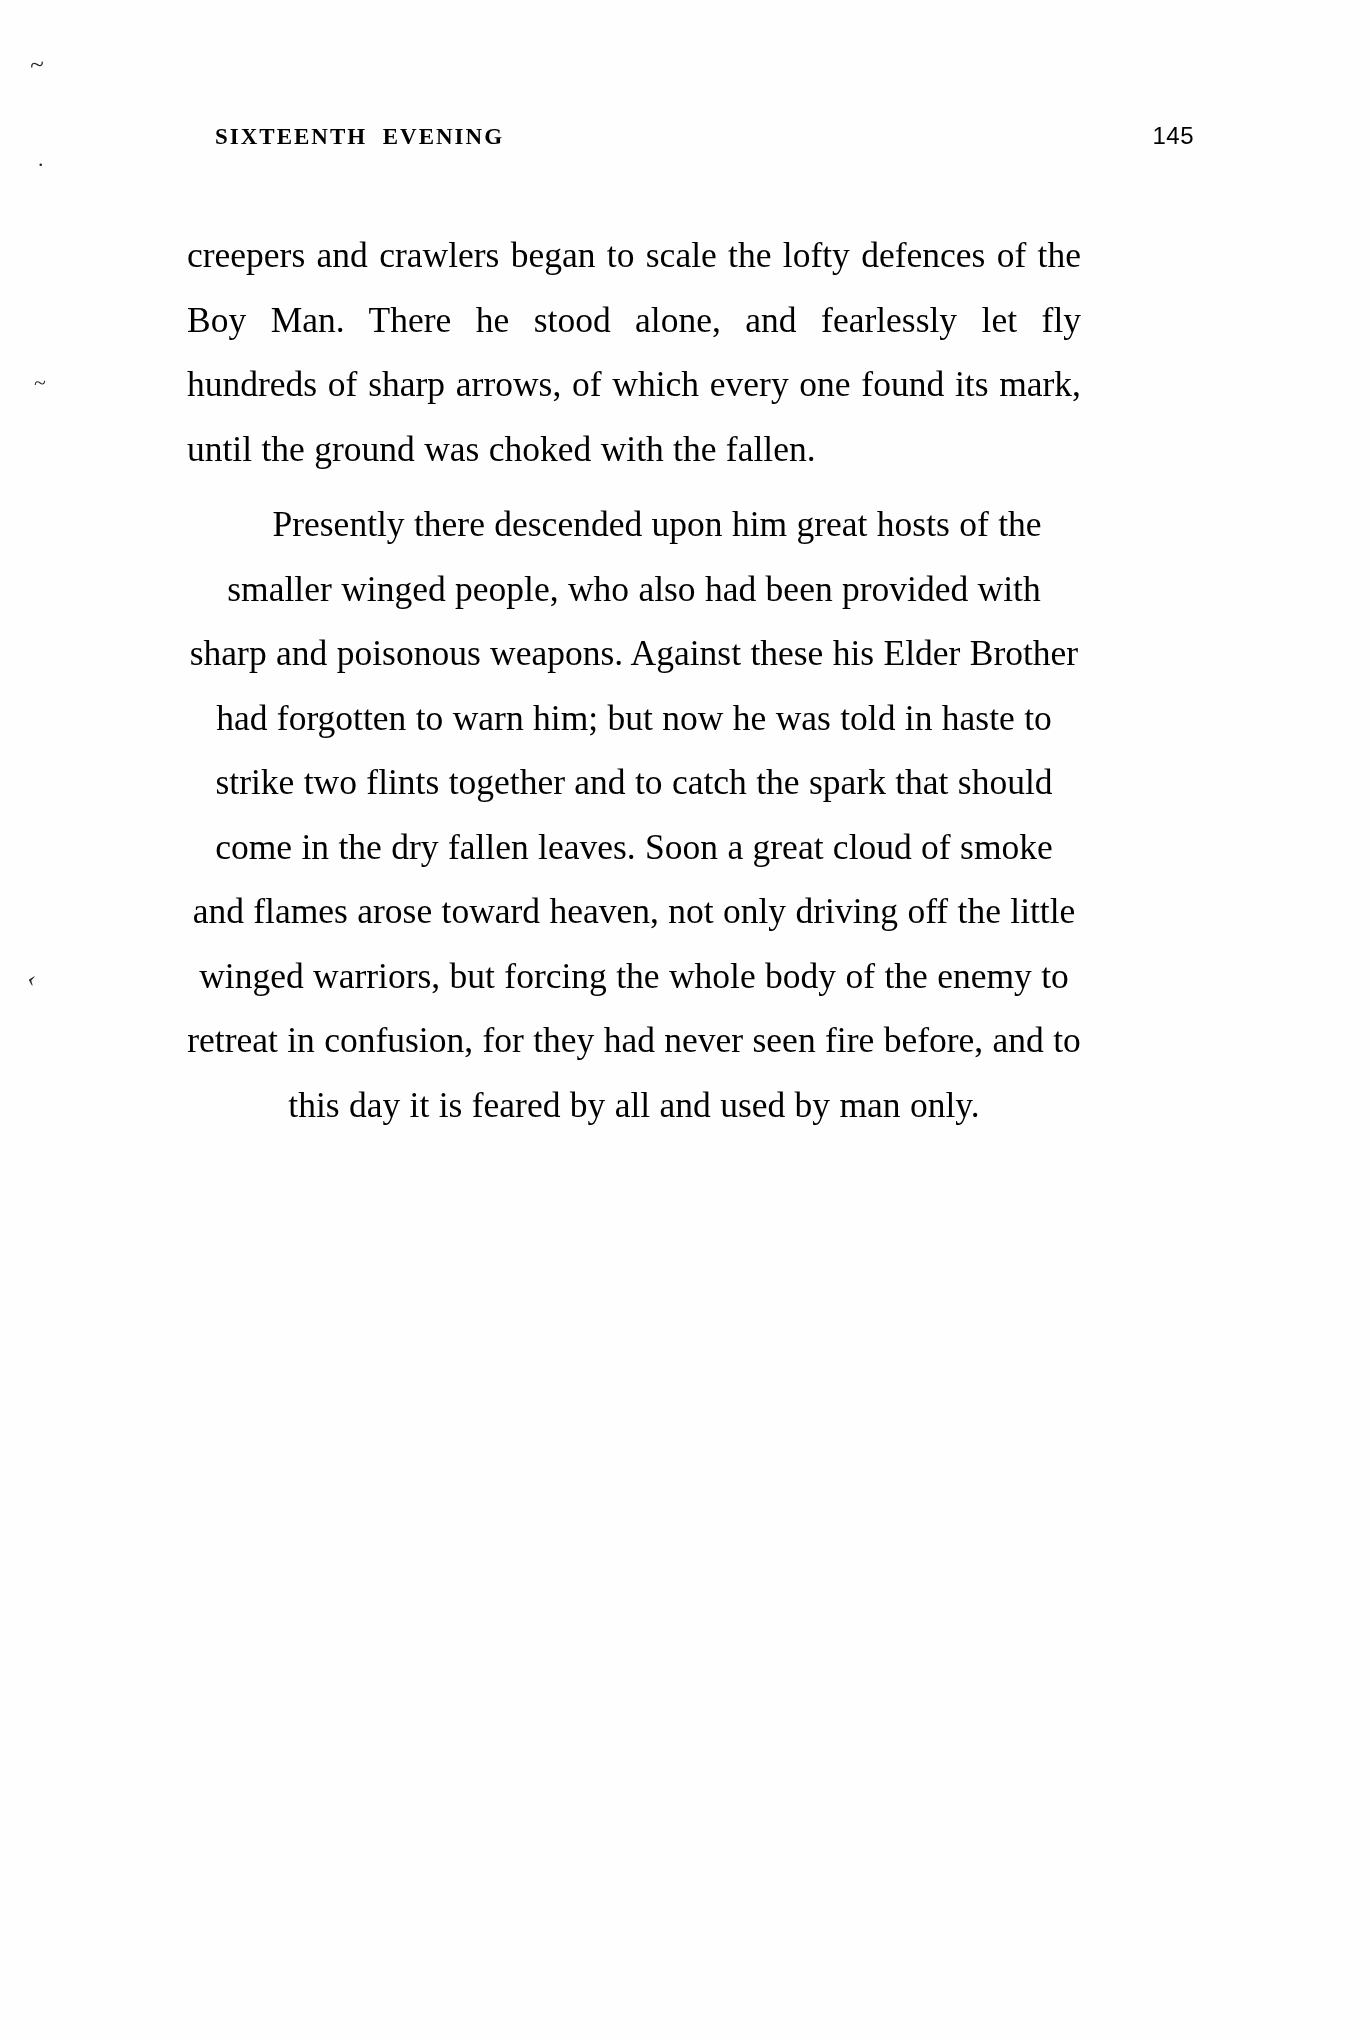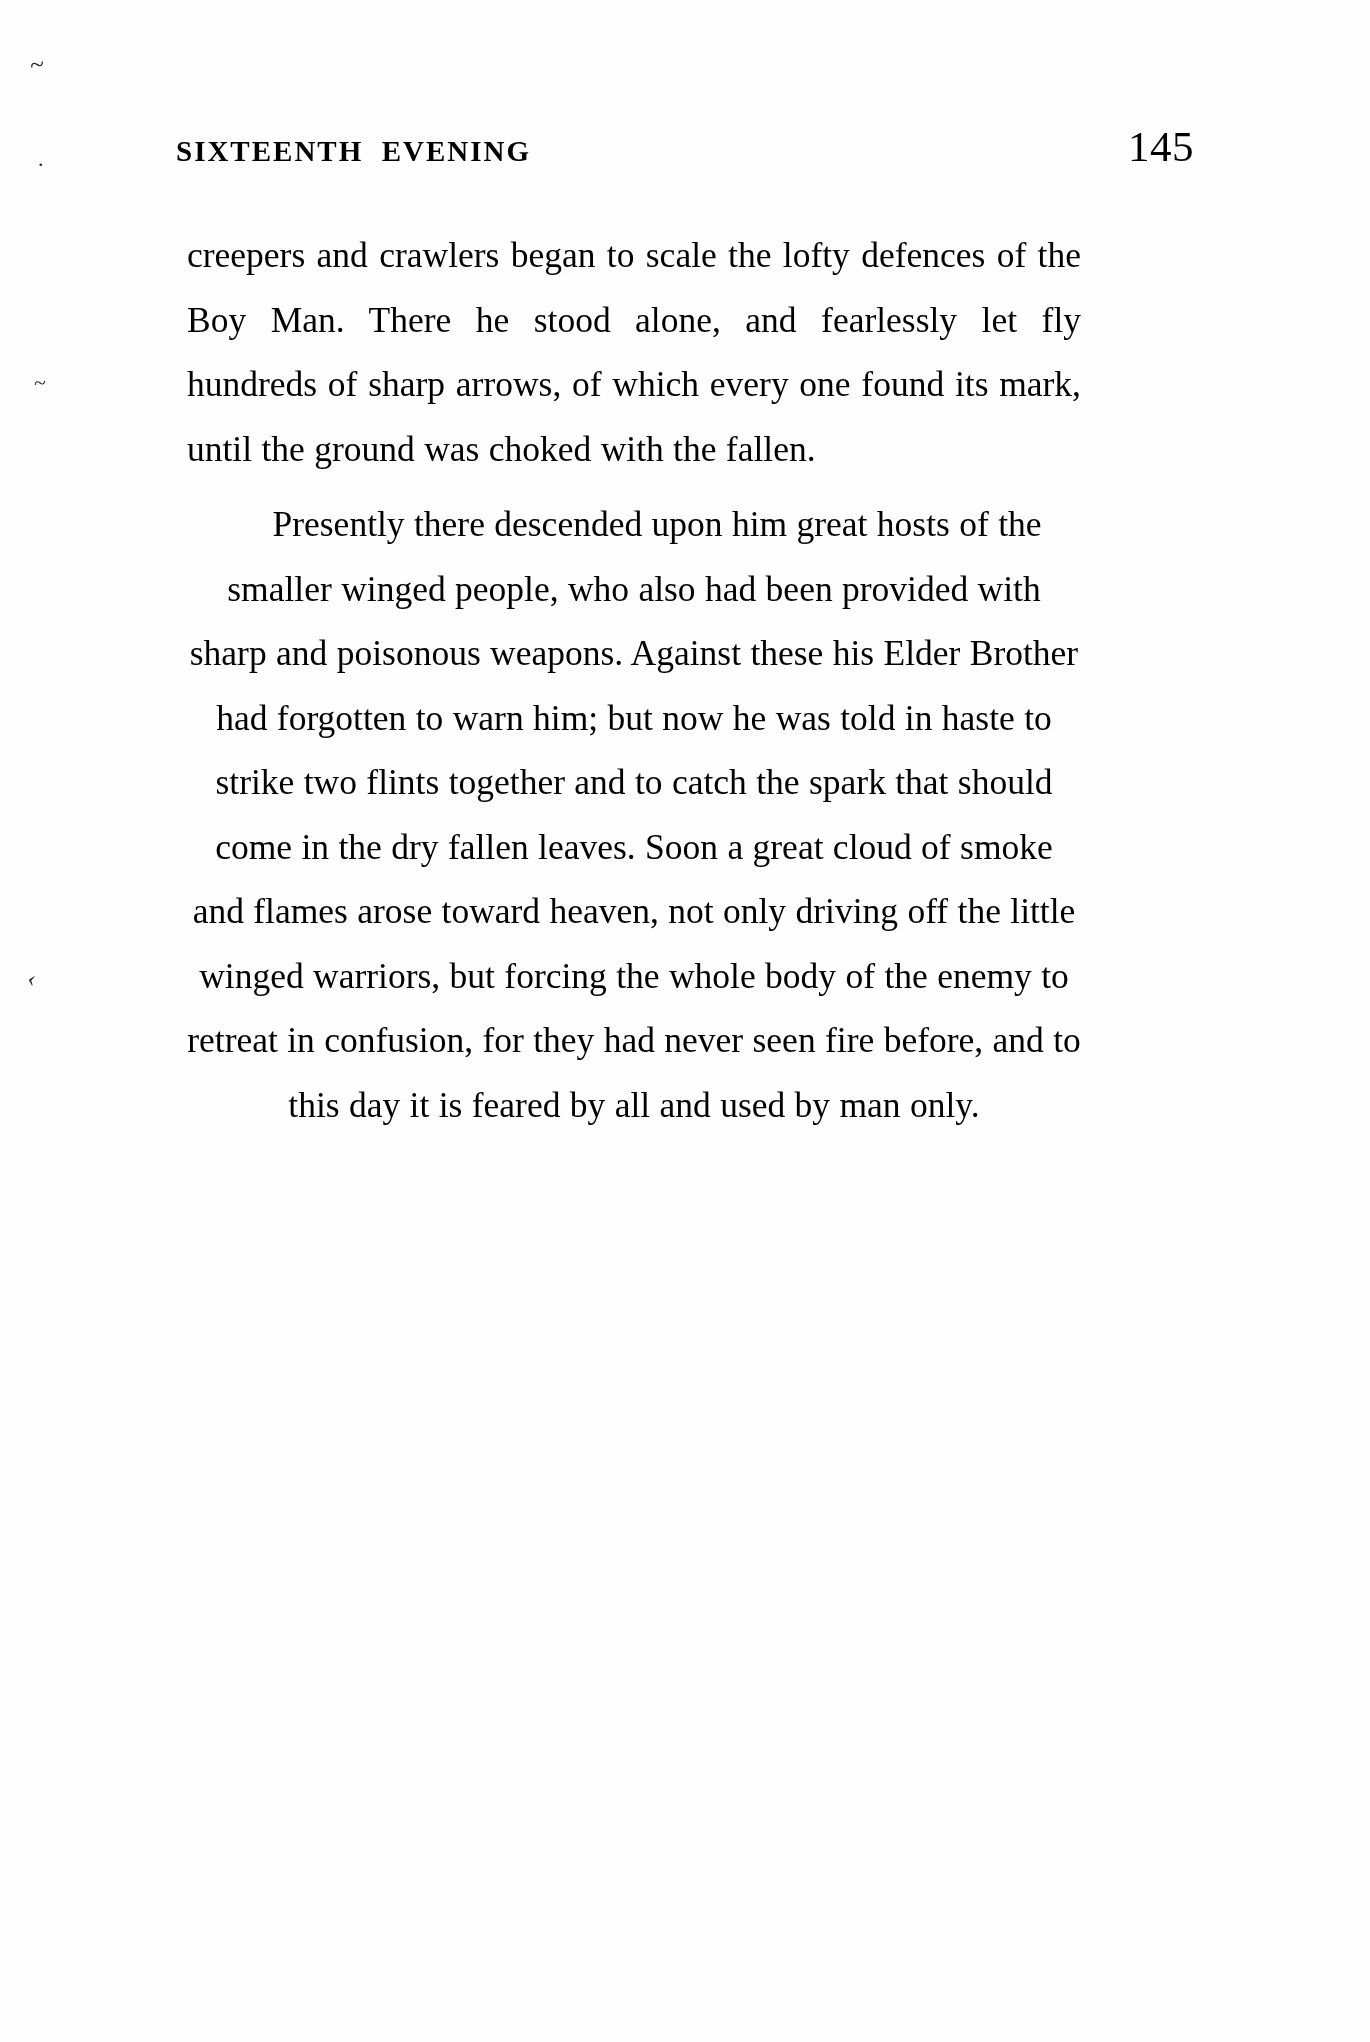--- a/index.html
+++ b/index.html
@@ -41,29 +41,30 @@
   .header {
     position: absolute;
     left: 176px;
     top: 122px;
     width: 1018px;
     display: flex;
     align-items: baseline;
     justify-content: space-between;
   }
   .running-head {
-    font-size: 29px;
+    font-size: 23px;
     letter-spacing: 2.0px;
     font-weight: 700;
     font-family: "Liberation Serif", serif;
     white-space: pre;
+    margin-left: 39px;
   }
   .folio {
-    font-size: 43px;
-    font-family: Liberation Serif, serif;
+    font-size: 24px;
+    font-family: Liberation Sans, sans-serif;
     letter-spacing: 0.5px;
   }
 
   .body-block {
     position: absolute;
     left: 176px;
     top: 212px;
     width: 916px;
   }
 

